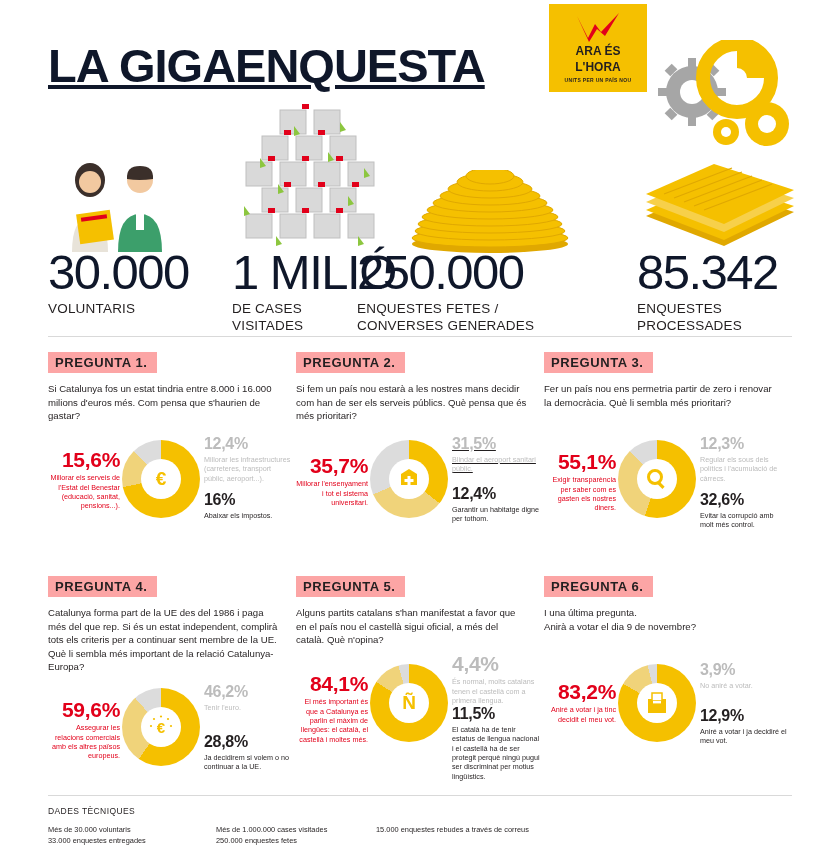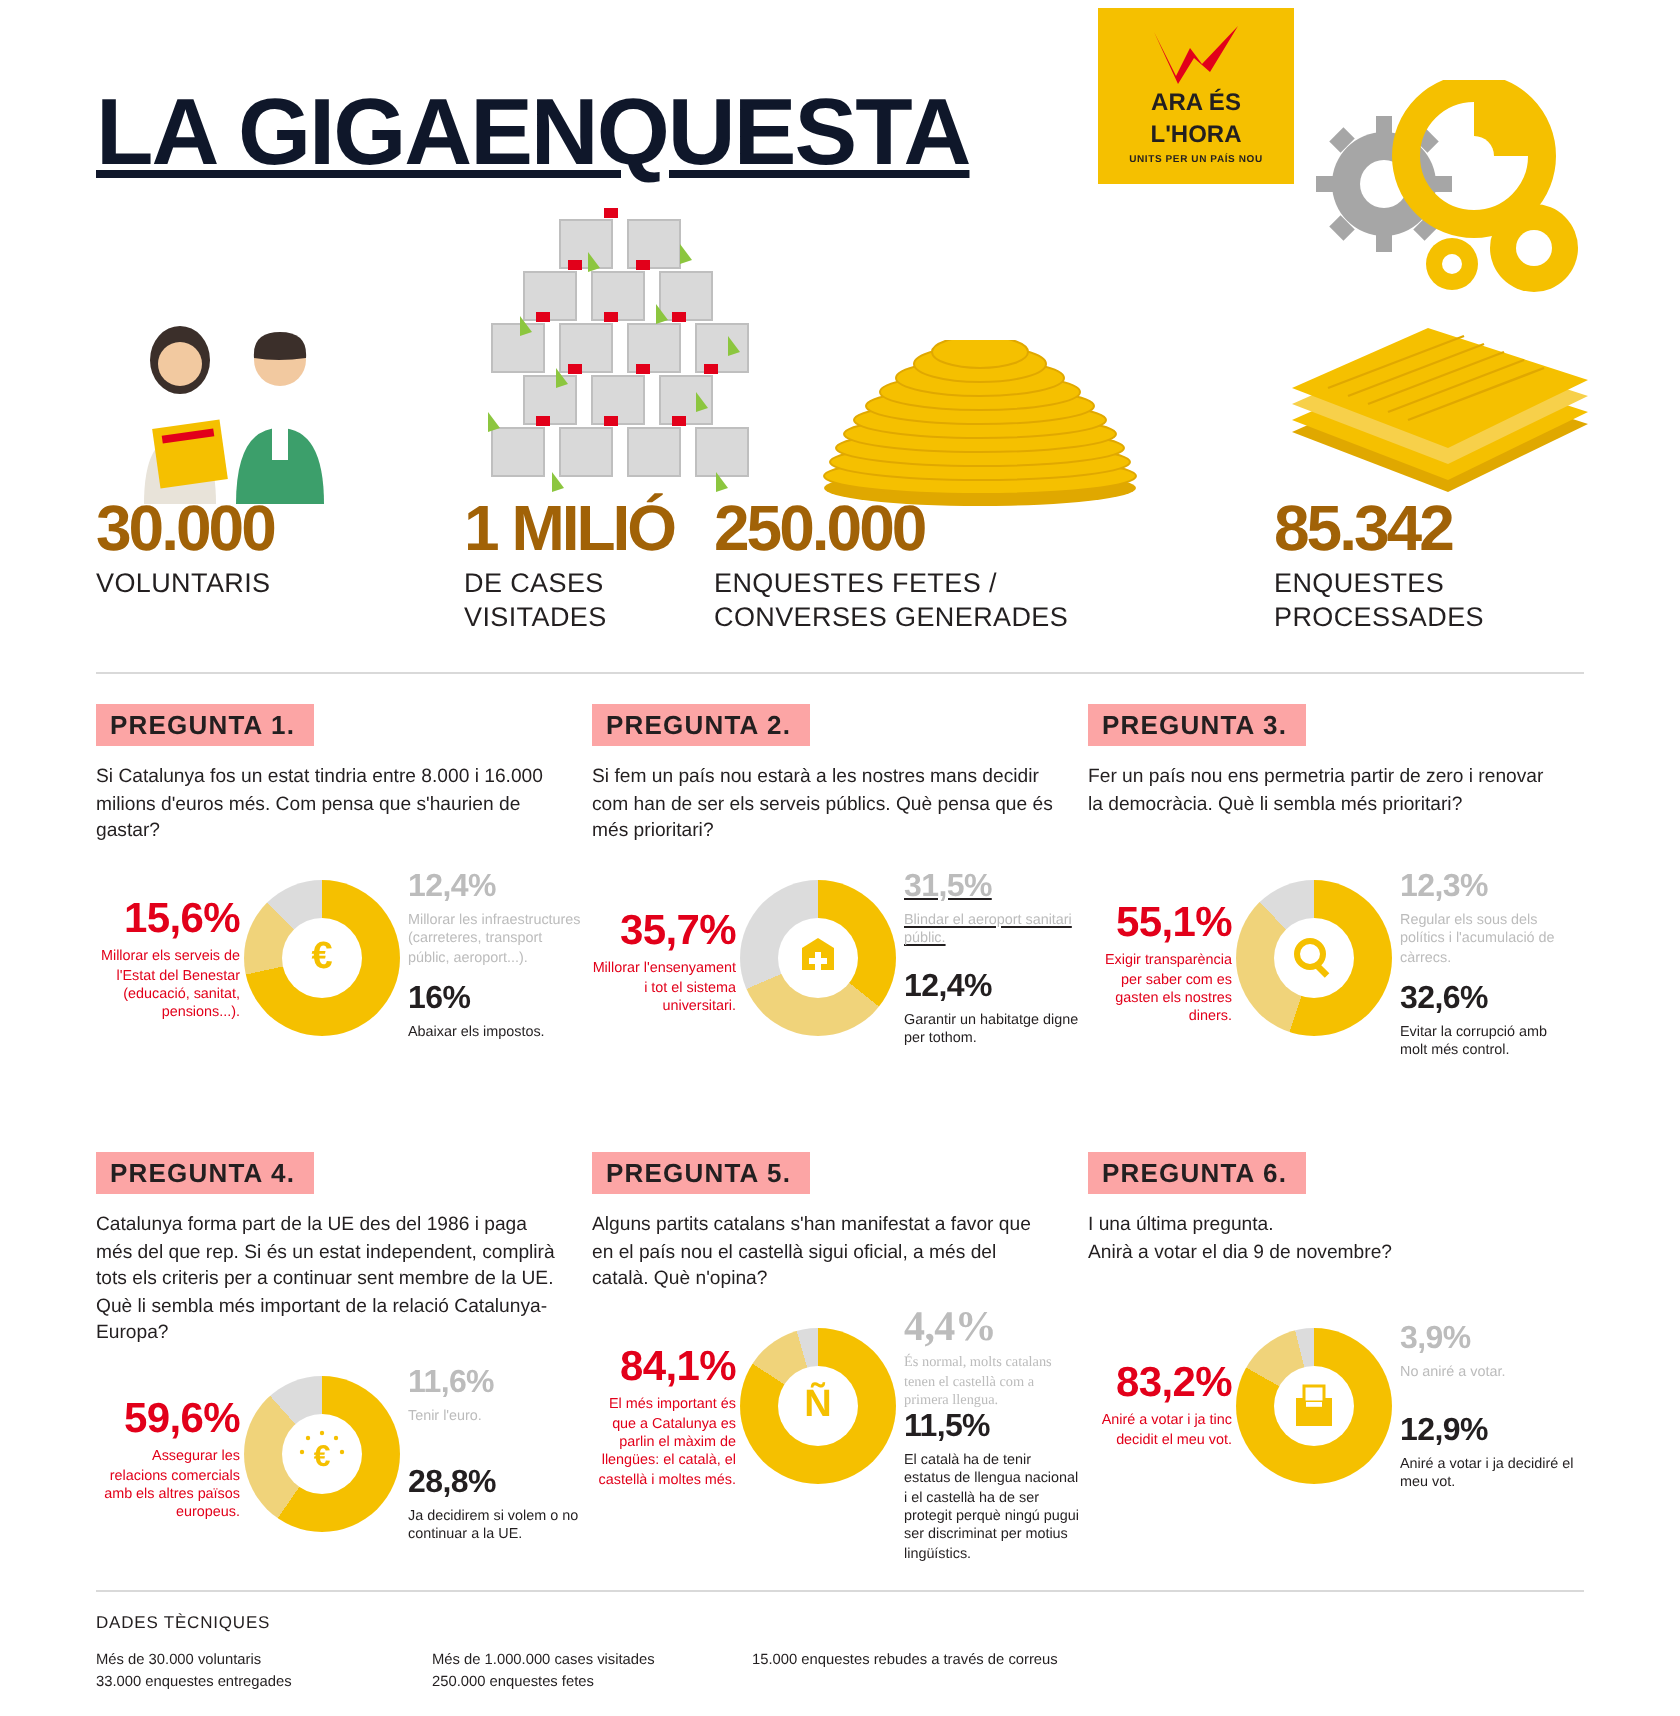--- a/index.html
+++ b/index.html
@@ -28,21 +28,21 @@
     justify-content: flex-start; padding-top: 8px;
   }
   .logo .check { width: 46px; height: 30px; }
   .logo .l1 { font-size: 12px; font-weight: bold; color: #231f20; line-height: 1.05; margin-top: 3px; letter-spacing:0px;}
   .logo .l2 { font-size: 5px; font-weight: bold; color: #231f20; margin-top: 4px; letter-spacing: .3px;}
 
   .gears { position: absolute; right: 48px; top: 40px; width: 150px; height: 130px; }
 
   .bignums { position: absolute; left: 0; top: 248px; width: 840px; }
   .bn { position: absolute; }
-  .bn .num { font-size: 32px; font-weight: bold; letter-spacing: -1.5px; color:#a16207; line-height: 1; }
+  .bn .num { font-size: 49px; font-weight: normal; letter-spacing: -1.5px; color:#0f172a; line-height: 1; }
   .bn .lbl { font-size: 13.5px; color: #231f20; line-height: 1.25; margin-top: 4px; letter-spacing:.2px;}
   .bn1 { left: 48px; top: 0; }
   .bn2 { left: 232px; top: 0; }
   .bn3 { left: 357px; top: 0; }
   .bn4 { left: 637px; top: 0; }
 
   .hairline { position:absolute; left:48px; right:48px; top:336px; height:1px; background:#d9d9d9; }
 
   
   .people { position: absolute; left: 48px; top: 160px; width: 150px; height: 92px; }
@@ -369,21 +369,21 @@
                   </g>
               </svg>
             </span>
           </div>
         </div>
         <div class="lblbox l-left" style="top:16px;">
           <span class="pct p22 pct-red">59,6%</span>
           <span class="txt-red">Assegurar les relacions comercials amb els altres països europeus.</span>
         </div>
         <div class="lblbox l-tr" style="top:2px;">
-          <span class="pct p16 pct-gray">11,6%</span>
+          <span class="pct p16 pct-gray">46,2%</span>
           <span class="txt-gray">Tenir l'euro.</span>
         </div>
         <div class="lblbox l-br" style="top:52px;">
           <span class="pct p16 pct-dark">28,8%</span>
           <span class="txt-dark">Ja decidirem si volem o no continuar a la UE.</span>
         </div>
       </div>
     </div>
 
     <div class="cell" style="margin-top:22px">
@@ -392,21 +392,21 @@
       <div class="chartrow">
         <div class="donutwrap">
           <div class="donut" id="d5" style="background: conic-gradient(rgb(245, 192, 0) 0%, rgb(245, 192, 0) 84.1%, rgb(240, 211, 122) 84.1%, rgb(240, 211, 122) 95.6%, rgb(220, 220, 220) 95.6%, rgb(220, 220, 220) 100%);">
             <span class="sym">Ñ</span>
           </div>
         </div>
         <div class="lblbox l-left" style="top:14px;">
           <span class="pct p22 pct-red">84,1%</span>
           <span class="txt-red">El més important és que a Catalunya es parlin el màxim de llengües: el català, el castellà i moltes més.</span>
         </div>
-        <div class="lblbox l-tr" style="top:-6px;font-family:Liberation Serif, serif;">
+        <div class="lblbox l-tr" style="top:-6px;">
           <span class="pct p22 pct-gray">4,4%</span>
           <span class="txt-gray">És normal, molts catalans tenen el castellà com a primera llengua.</span>
         </div>
         <div class="lblbox l-br" style="top:48px;">
           <span class="pct p16 pct-dark">11,5%</span>
           <span class="txt-dark">El català ha de tenir estatus de llengua nacional i el castellà ha de ser protegit perquè ningú pugui ser discriminat per motius lingüístics.</span>
         </div>
       </div>
     </div>
 

